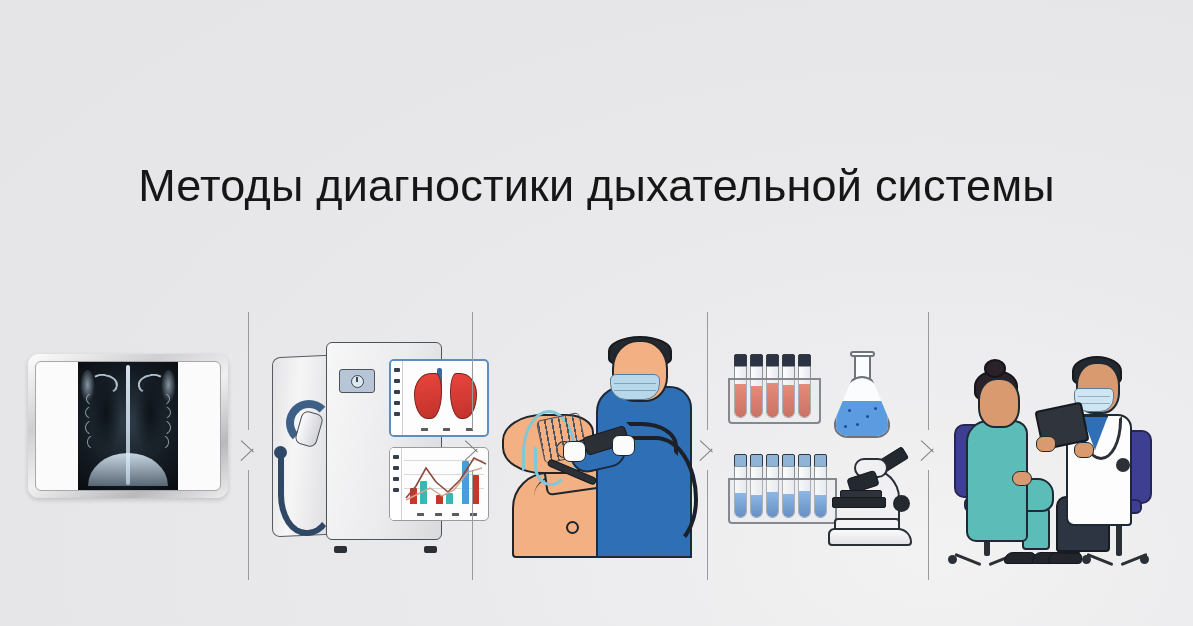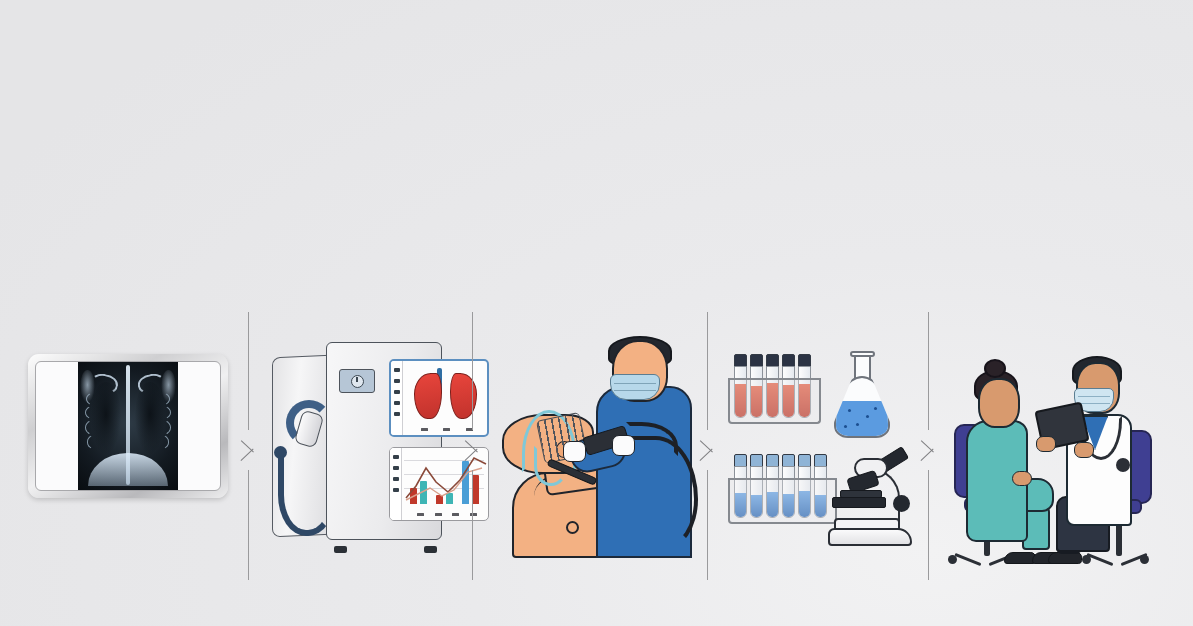--- a/index.html
+++ b/index.html
@@ -588,20 +588,21 @@
   .dr2-hand {
     position: absolute; width: 20px; height: 16px;
     background: #d89a6e; border: 1.8px solid #1d2a33; border-radius: 7px;
   }
 </style>
 </head>
 <body>
 
 <div id="banner">
 
+  <h1 id="title">Методы диагностики дыхательной системы</h1>
 
   <div id="strip">
 
     <div class="panel" id="xray">
       <div class="xr-frame">
         <div class="xr-inner">
           <div class="xr-film">
             <div class="xr-spine"></div>
             <div class="shoulder" style="left:2%"></div>
             <div class="shoulder" style="right:2%"></div>

